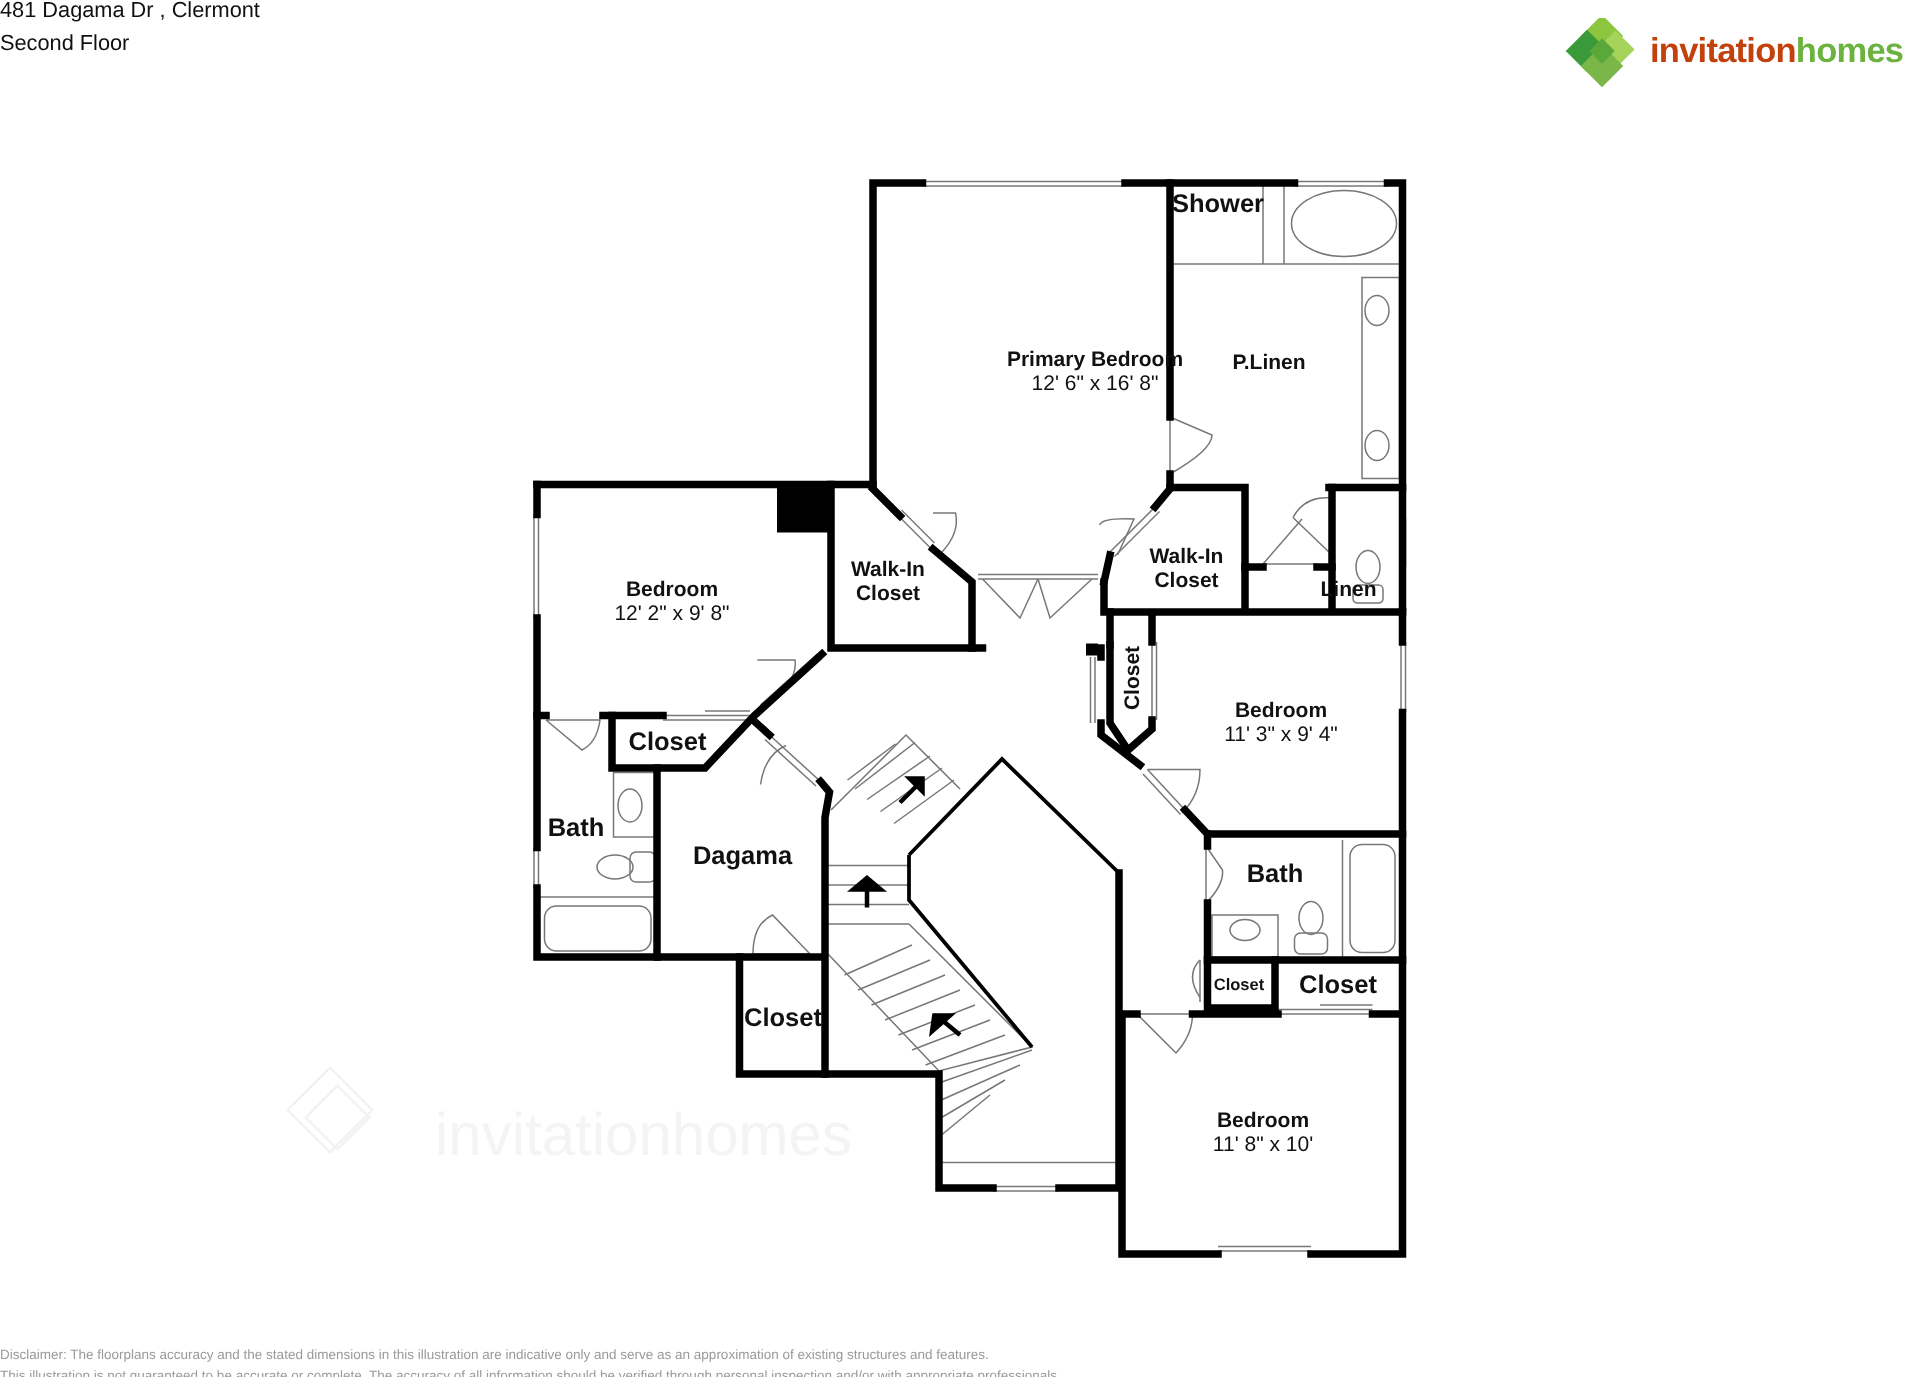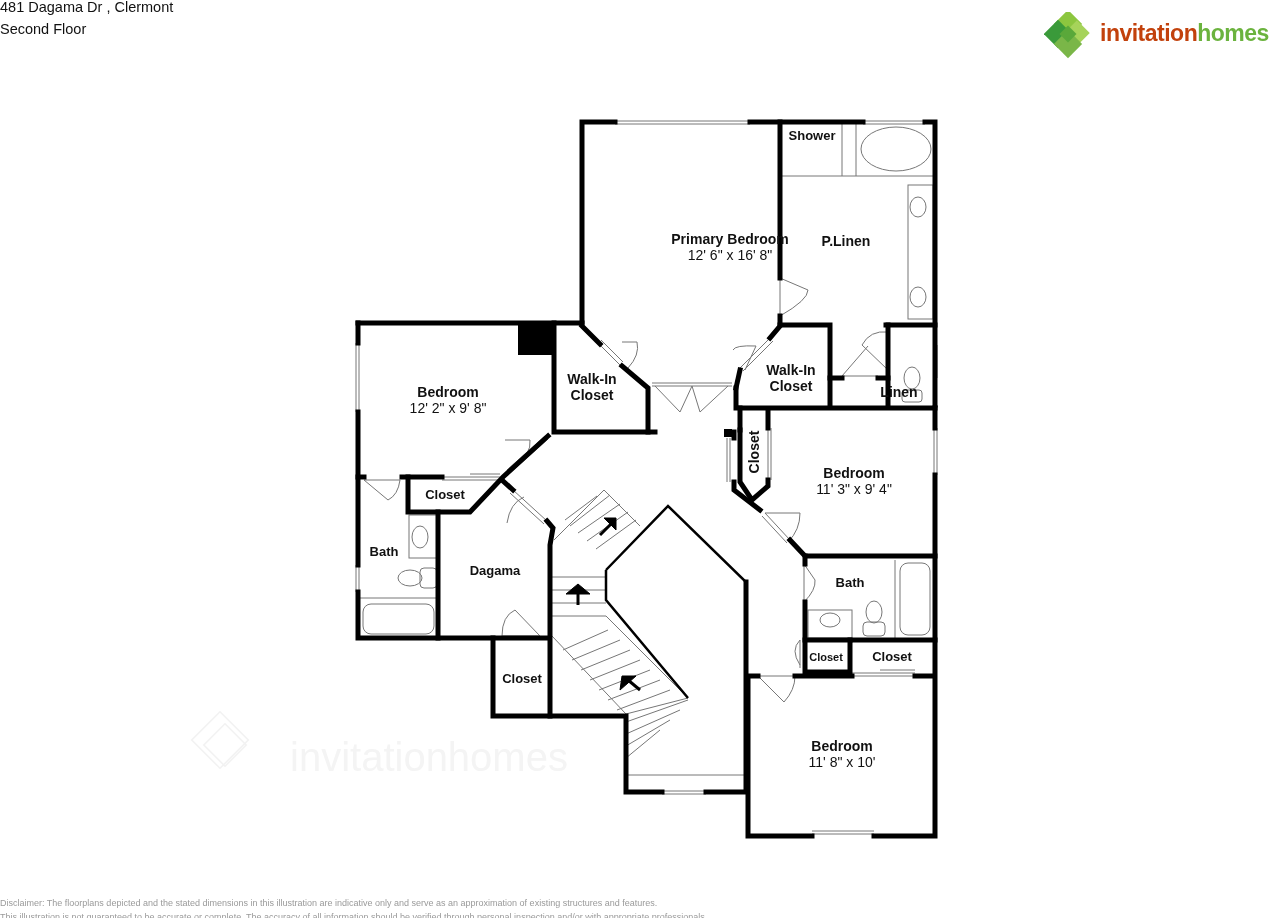--- a/index.html
+++ b/index.html
@@ -7,21 +7,21 @@
     .hdr { position: absolute; left: 0; font-size: 14.5px; color: #111; white-space: nowrap; line-height: 18px; }
     .logo { position: absolute; left: 1044px; top: 12px; width: 236px; height: 46px; }
     .logo-text { position: absolute; left: 56px; top: 8px; font-size: 23px; font-weight: bold; letter-spacing: -0.5px; white-space: nowrap; }
     .logo-text .a { color: #c2410c; }
     .logo-text .b { color: #6bb33e; }
     .disclaimer { position: absolute; left: 0; font-size: 9px; color: #9a9a9a; white-space: nowrap; }
     .plan { position: absolute; left: 0; top: 0; }
     .lbl { position: absolute; text-align: center; color: #111; white-space: nowrap; transform: translate(-50%, -50%); line-height: 16px; }
     .lbl .n { font-weight: bold; font-size: 14px; display: block; }
     .lbl .d { font-size: 14px; display: block; }
-    .lbl.sm .n { font-size: 13px; }
+    .lbl.sm .n { font-size: 17px; }
     .lbl.xs .n { font-size: 11px; }
     .vert { transform: translate(-50%, -50%) rotate(-90deg); }
     .wm { position: absolute; color: #f3f3f3; font-weight: bold; white-space: nowrap; }
   </style>
 </head>
 <body>
 
 <div class="hdr" style="top:-2px;">481 Dagama Dr , Clermont</div>
 <div class="hdr" style="top:20px;">Second Floor</div>
 
@@ -273,14 +273,14 @@
   <span class="n">Closet</span>
 </div>
 <div class="lbl sm" style="left:892px; top:657px;">
   <span class="n">Closet</span>
 </div>
 <div class="lbl" style="left:842px; top:754px;">
   <span class="n">Bedroom</span>
   <span class="d">11' 8" x 10'</span>
 </div>
 
-<div class="disclaimer" style="top:898px;">Disclaimer: The floorplans depicted and the stated dimensions in this illustration are indicative only and serve as an approximation of existing structures and features.</div>
+<div class="disclaimer" style="top:898px;">Disclaimer: The floorplans accuracy and the stated dimensions in this illustration are indicative only and serve as an approximation of existing structures and features.</div>
 <div class="disclaimer" style="top:912px;">This illustration is not guaranteed to be accurate or complete. The accuracy of all information should be verified through personal inspection and/or with appropriate professionals.</div>
 
 </body></html>

